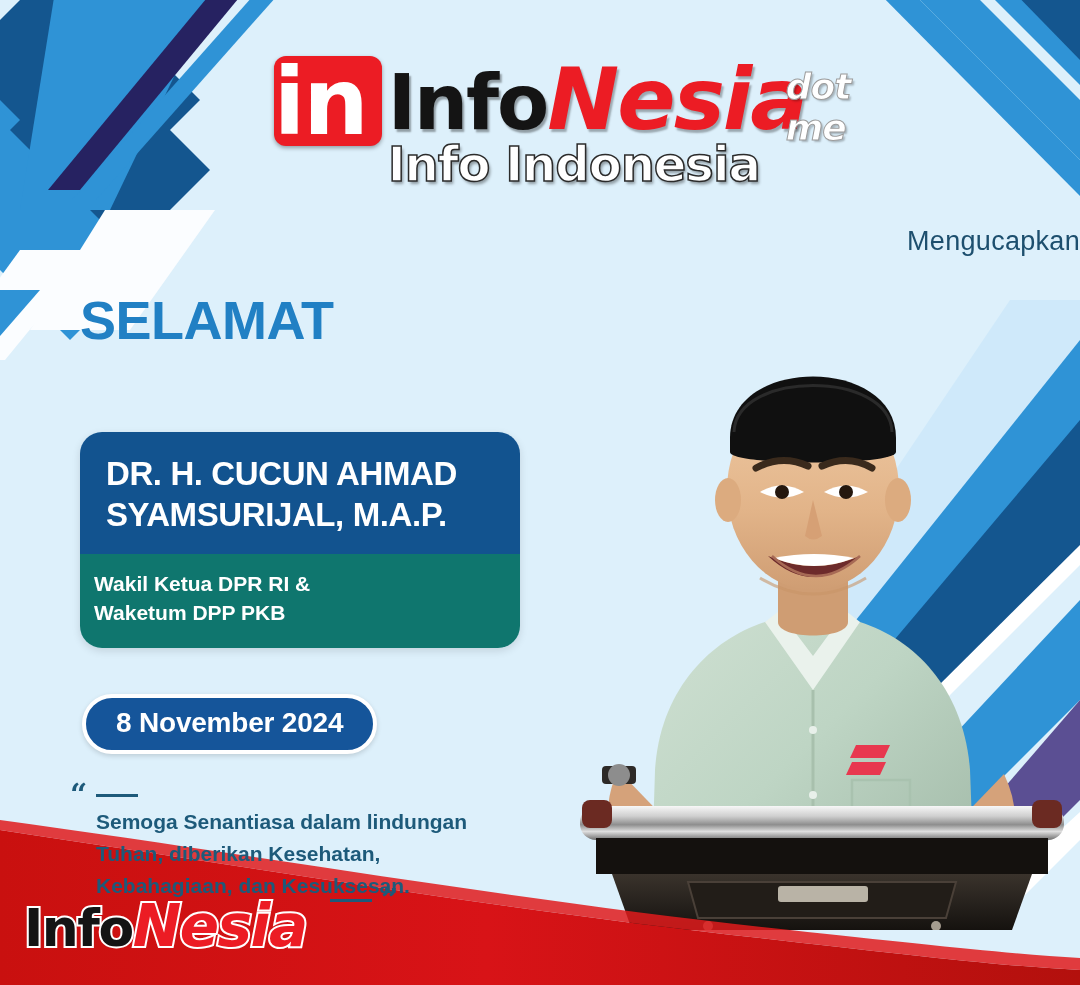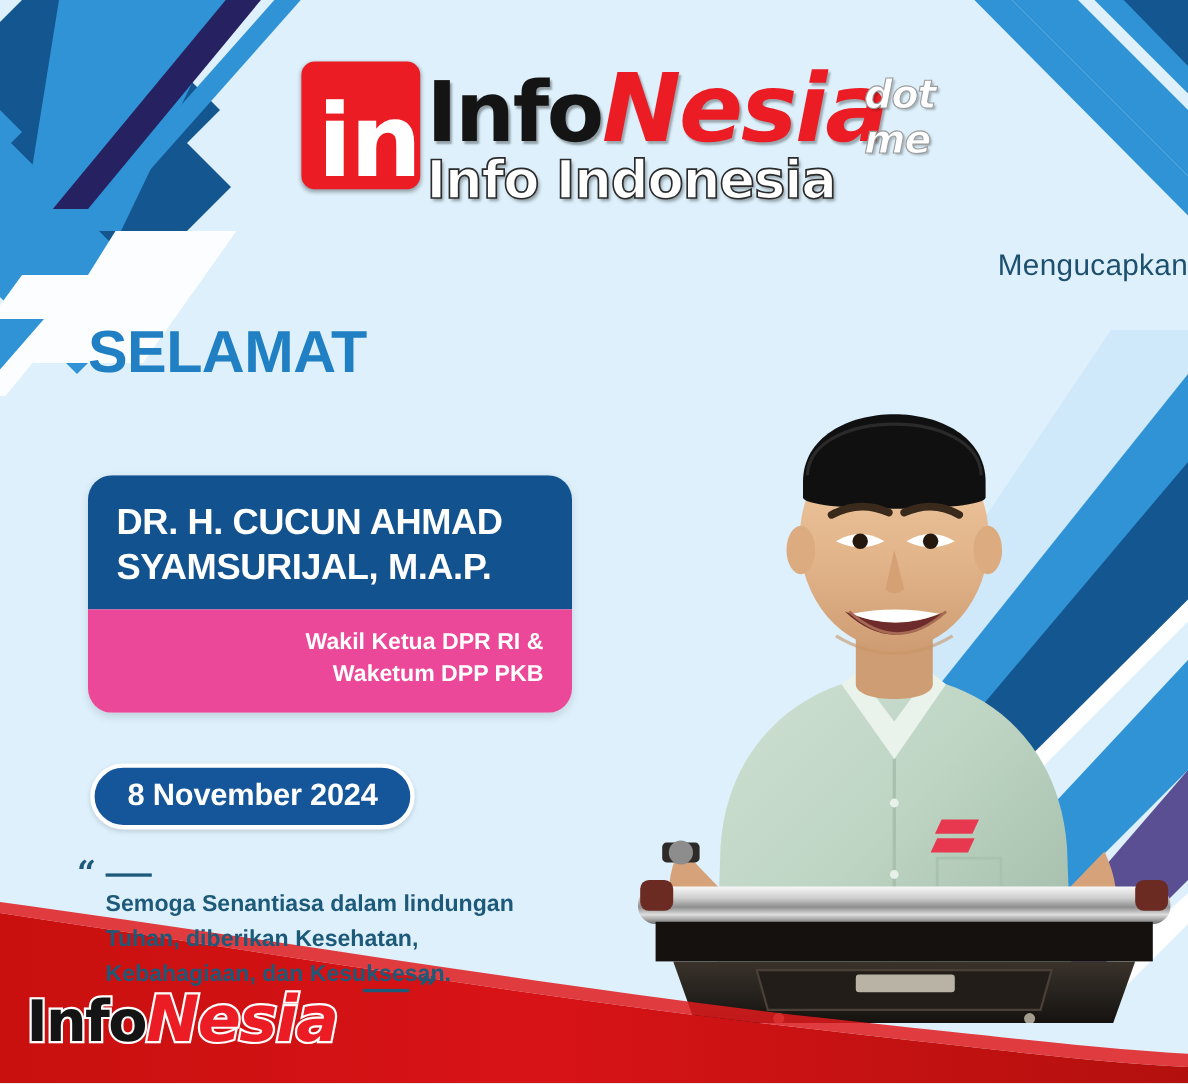--- a/index.html
+++ b/index.html
@@ -16,22 +16,22 @@
   
   .bg-layer{position:absolute;inset:0;overflow:hidden;pointer-events:none;}
 
   
   #logo-block{
     position:absolute;left:0;right:0;top:34px;
     display:flex;flex-direction:column;align-items:center;
   }
   #logo-row{display:flex;align-items:flex-start;justify-content:center;}
   #in-mark{
-    width:108px;height:116px;border-radius:12px;background:#ec1c24;
-    display:flex;align-items:flex-end;justify-content:flex-end;
+    width:108px;height:90px;border-radius:12px;background:#ec1c24;
+    display:flex;align-items:flex-end;justify-content:flex-start;
     box-shadow:0 2px 4px rgba(0,0,0,.35);
     margin-right:6px;margin-top:22px;
   }
   #in-mark span{
     color:#ffffff;font-weight:bold;font-size:92px;line-height:.92;
     font-family:"DejaVu Sans", sans-serif;letter-spacing:-2px;
   }
   #wordmark-wrap{position:relative;}
   #dotme{
     position:absolute;top:-4px;left:398px;
@@ -76,21 +76,21 @@
   #name-card{
     position:absolute;left:80px;top:432px;width:440px;
     border-radius:22px;overflow:hidden;
     box-shadow:0 3px 8px rgba(0,0,0,.12);
   }
   #name-top{background:#12538f;padding:22px 26px 18px 26px;}
   #name-top .nm{
     color:#ffffff;font-size:33px;font-weight:bold;line-height:1.24;
     letter-spacing:-.4px;
   }
-  #name-bottom{background:#ec4899;padding:16px 26px 20px 26px;text-align:right;}
+  #name-bottom{background:#0f766e;padding:16px 26px 20px 14px;}
   #name-bottom .rl{
     color:#ffffff;font-size:21px;font-weight:bold;line-height:1.38;
   }
 
   
   #date-pill{
     position:absolute;left:82px;top:694px;
     background:#15559a;border:4px solid #ffffff;border-radius:40px;
     padding:9px 30px 11px 30px;
     color:#ffffff;font-size:28px;font-weight:bold;letter-spacing:-.2px;

